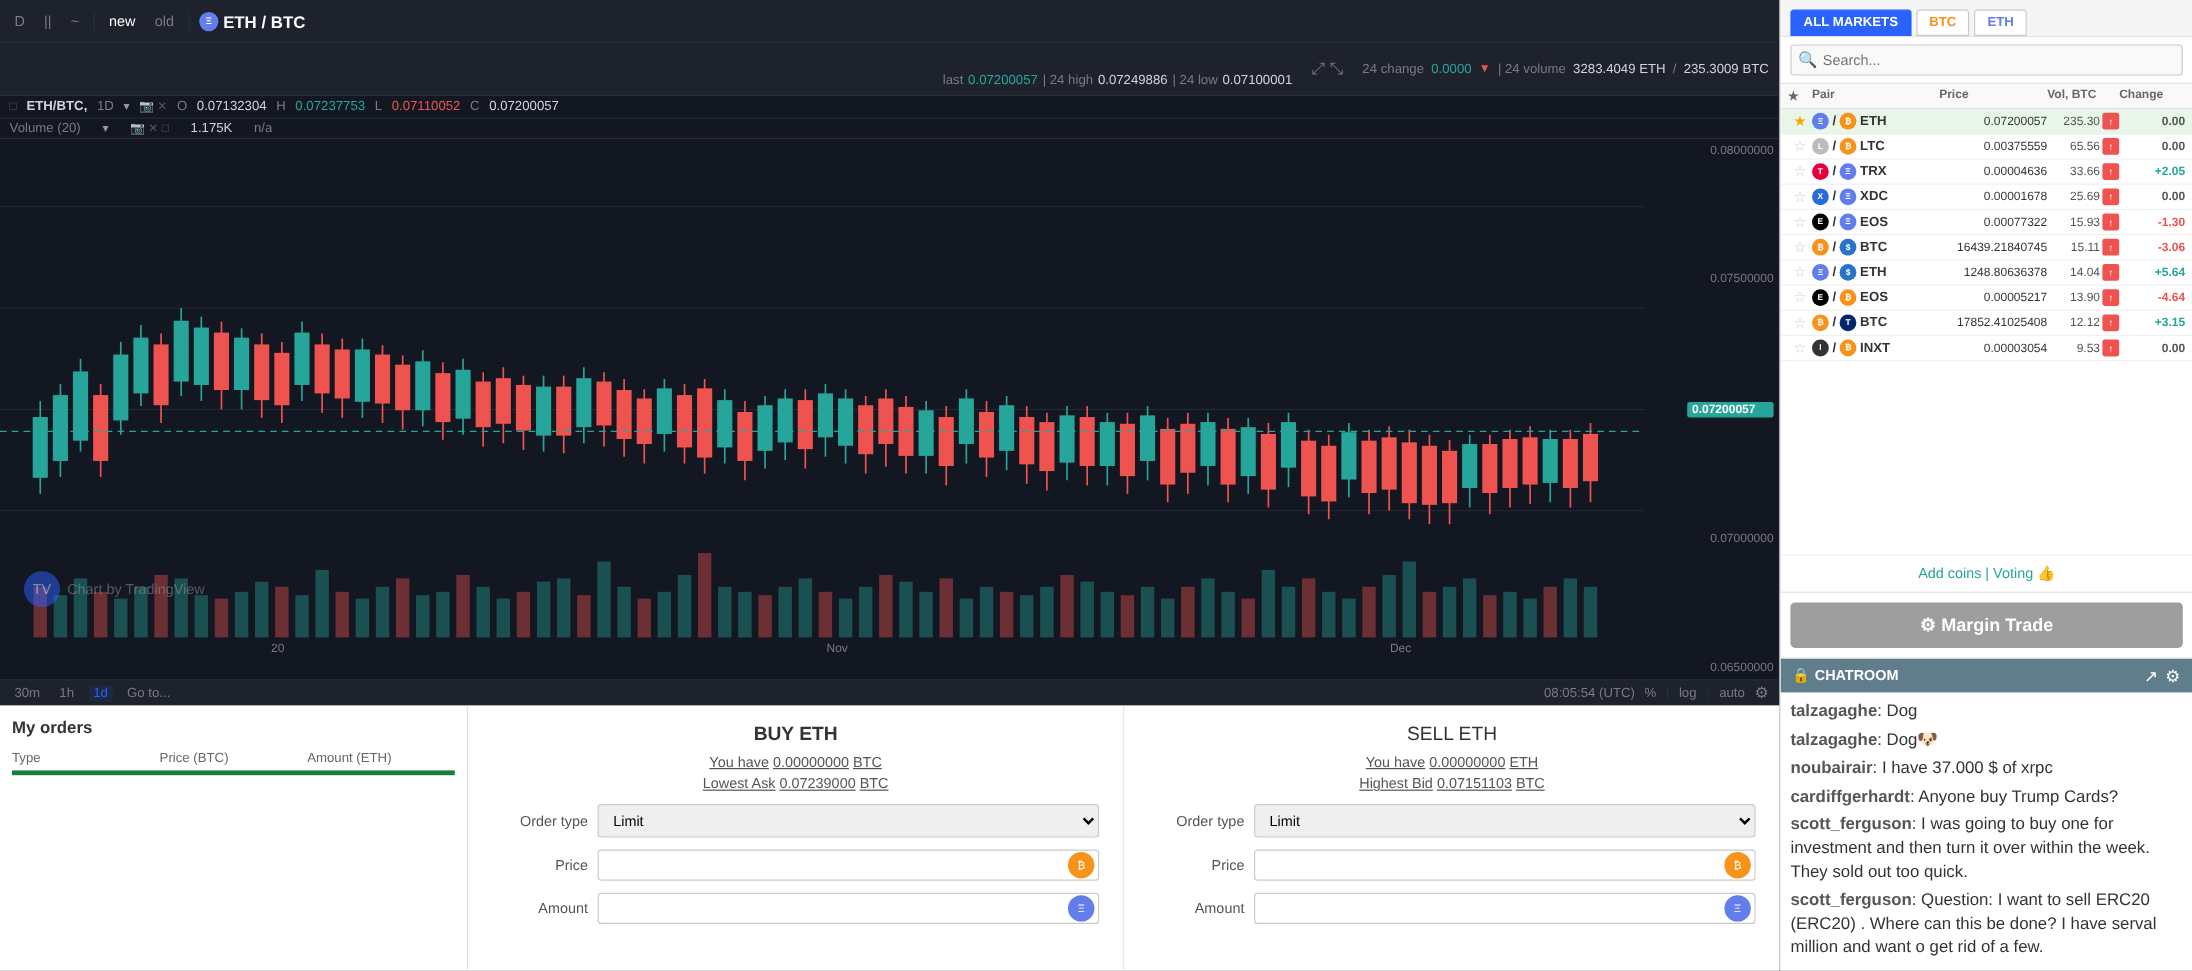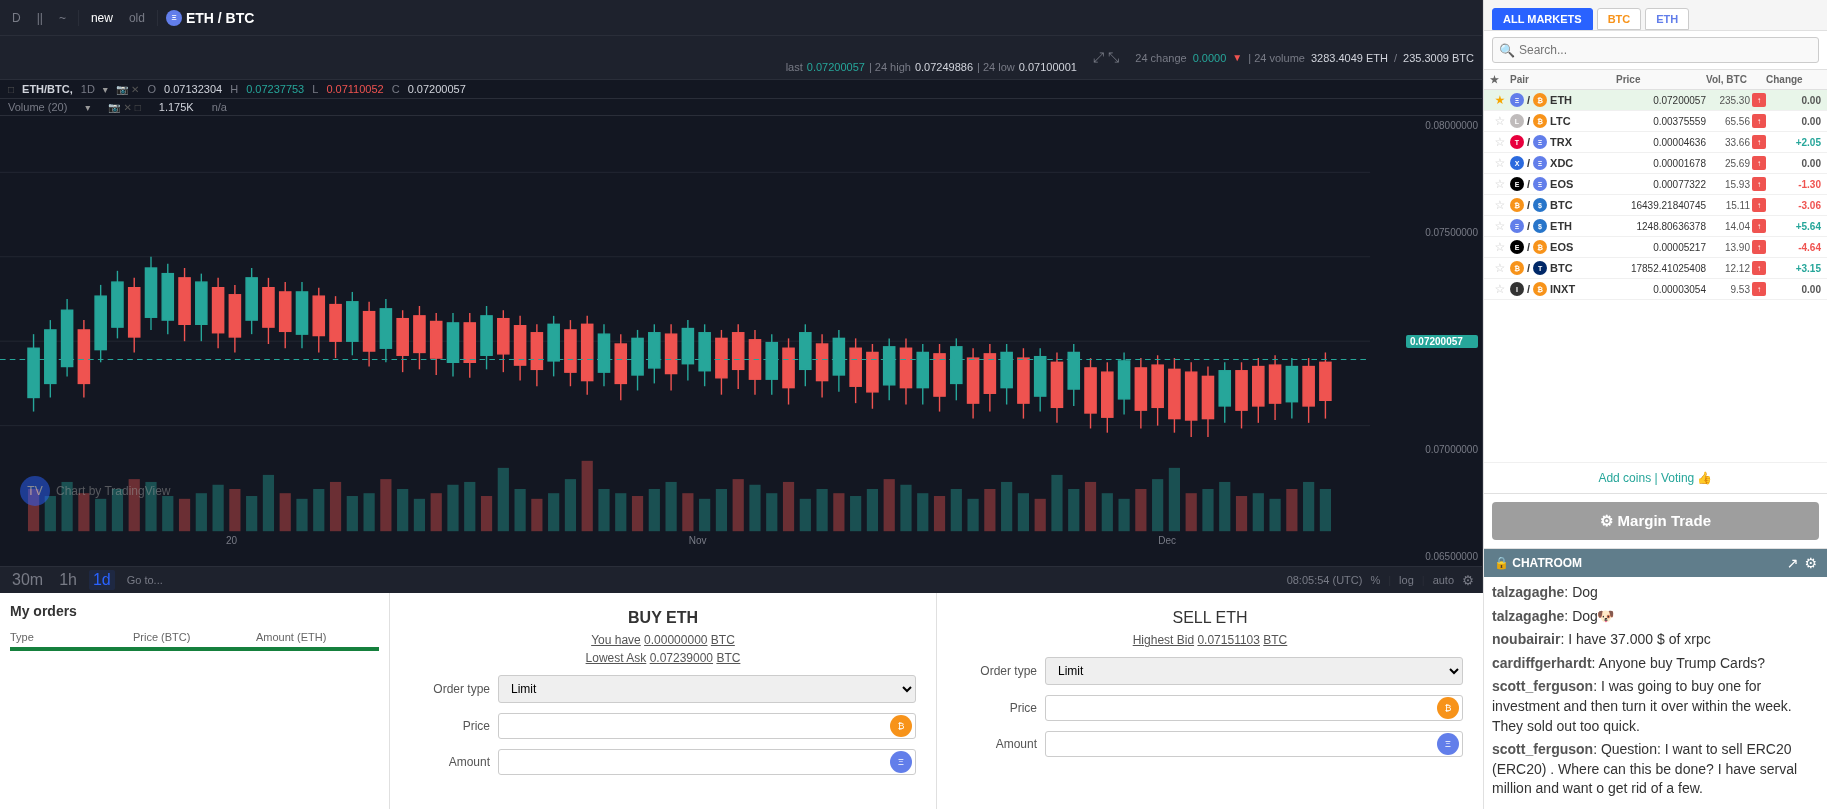--- a/index.html
+++ b/index.html
@@ -36,21 +36,21 @@
     .vol-bar { display: flex; align-items: center; padding: 2px 8px; background: #131722; border-bottom: 1px solid #2a2e39; font-size: 11px; gap: 18px; }
     .vol-label { color: #787b86; }
     .vol-val { color: #d1d4dc; }
     .vol-na { color: #787b86; }
     
     
     .chart-canvas { flex: 1; position: relative; background: #131722; overflow: hidden; }
     
     
     .chart-bottom { display: flex; align-items: center; padding: 3px 8px; background: #1e222d; border-top: 1px solid #2a2e39; font-size: 11px; gap: 8px; }
-    .time-btn { background: none; border: none; color: #787b86; cursor: pointer; font-size: 16px; padding: 1px 4px; text-align: right; }
+    .time-btn { background: none; border: none; color: #787b86; cursor: pointer; font-size: 11px; padding: 1px 4px; text-align: right; }
     .time-btn.active { color: #2962ff; background: rgba(41,98,255,0.1); border-radius: 2px; }
     .goto-btn { background: none; border: none; color: #787b86; cursor: pointer; font-size: 11px; padding: 1px 4px; }
     .timestamp { color: #787b86; margin-left: auto; }
     .chart-opt-btn { background: none; border: none; color: #787b86; cursor: pointer; font-size: 11px; }
     .gear-btn { background: none; border: none; color: #787b86; cursor: pointer; }
     
     
     .trading-section { display: flex; background: #fff; height: 280px; }
     
     .orders-panel { width: 390px; padding: 10px; background: #fff; border-right: 1px solid #e0e0e0; color: #333; }
@@ -552,20 +552,23 @@
           <div class="form-input-wrap">
             <input class="form-input" type="text" style="">
             <span class="input-icon input-icon-eth">Ξ</span>
           </div>
         </div>
       </div>
 
       <div class="sell-panel">
         <div class="sell-title">SELL ETH</div>
         <div class="buy-info">
+          <span>You have</span> <span style="text-decoration:underline;">0.00000000</span> <span>ETH</span>
+        </div>
+        <div class="buy-info">
           <span>Highest Bid</span> <span style="text-decoration:underline;">0.07151103</span> <span>BTC</span>
         </div>
         <div class="form-row" style="margin-top:10px;">
           <span class="form-label">Order type</span>
           <select class="form-select">
             <option>Limit</option>
             <option>Market</option>
             <option>Stop-Limit</option>
           </select>
         </div>

